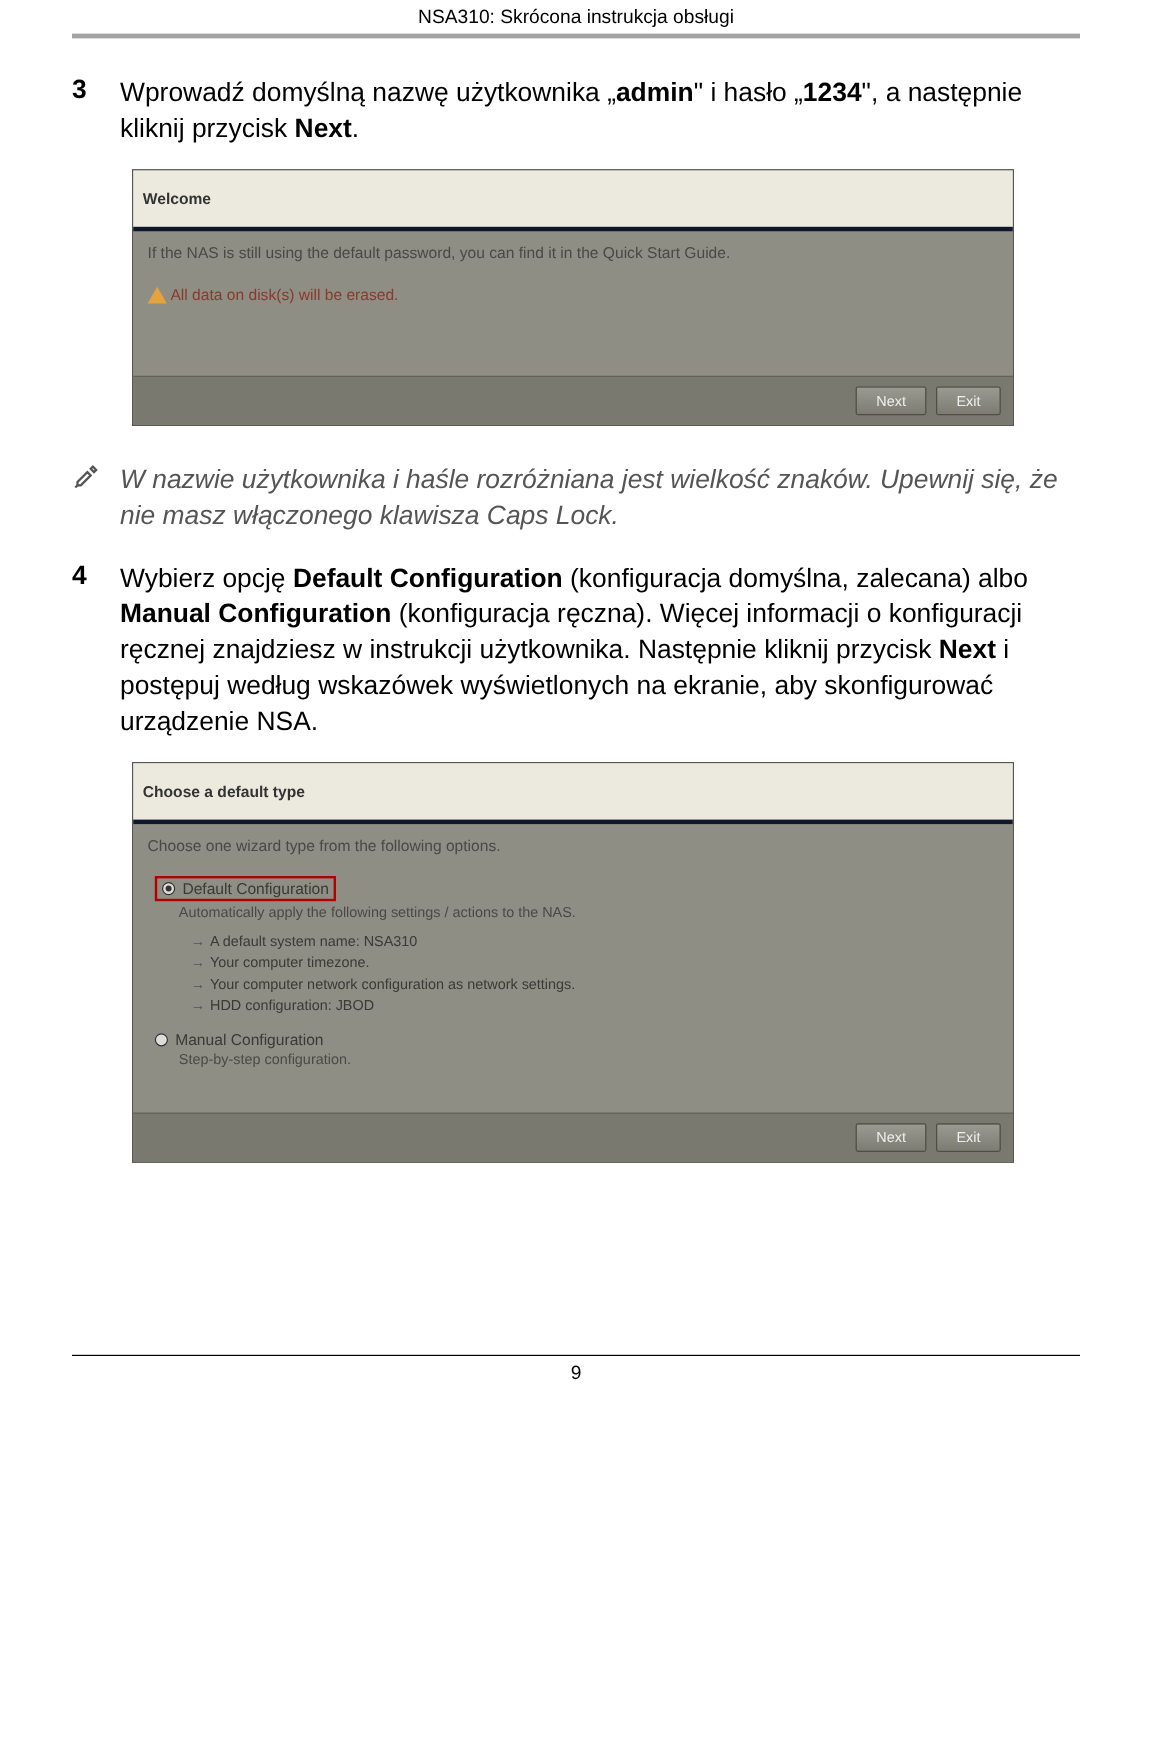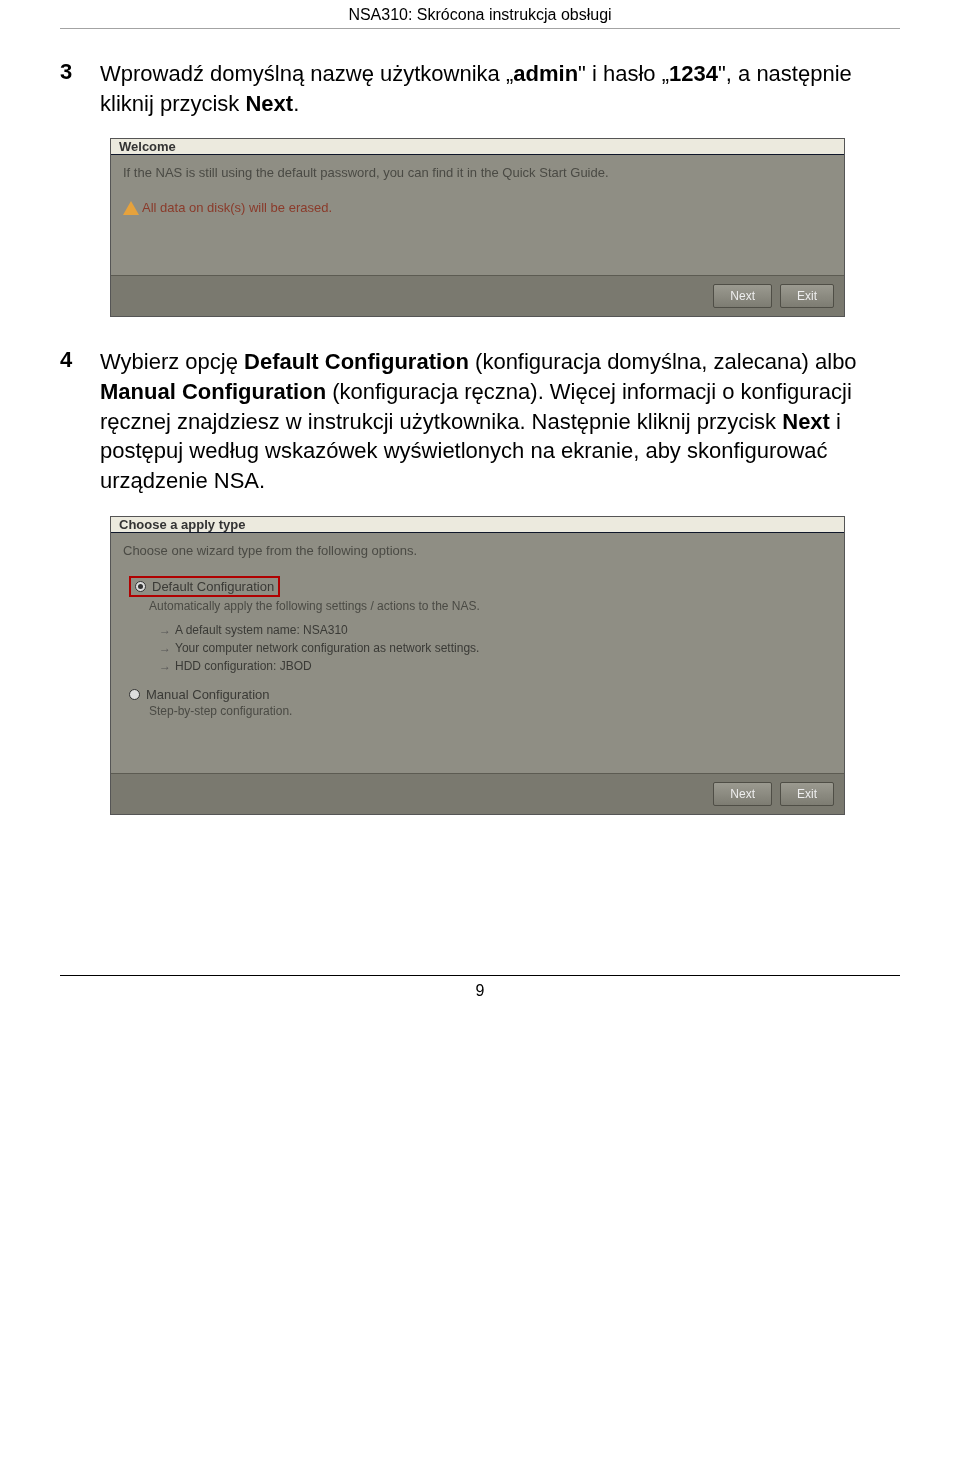--- a/index.html
+++ b/index.html
@@ -7,21 +7,21 @@
     font-family: Arial, Helvetica, sans-serif;
     background: #fff;
     width: 960px;
     margin: 0 auto;
     color: #000;
   }
   .page {
     padding: 0 60px 40px 60px;
   }
   .header-line {
-    border-bottom: 1px solid #a3a3a3;
+    border-bottom: 4px solid #a3a3a3;
     text-align: center;
     font-size: 16px;
     padding: 6px 0 4px 0;
     margin-bottom: 30px;
   }
   .step-row {
     display: flex;
     align-items: flex-start;
     margin-bottom: 20px;
   }
@@ -60,22 +60,22 @@
     margin: 0 0 30px 50px;
     width: 735px;
     background: #8f8e84;
     border: 1px solid #555;
     font-family: Tahoma, Arial, sans-serif;
     font-size: 13px;
     color: #2a2a2a;
   }
   .ss-title-bar {
     background: #eceade;
-    border-bottom: 1px solid #0f172a;
-    padding: 0 8px;
+    border-bottom: 4px solid #0f172a;
+    padding: 16px 8px;
     font-weight: bold;
     color: #333;
   }
   .ss-body {
     background: #8f8e84;
     padding: 10px 12px 6px 12px;
     min-height: 120px;
     position: relative;
     color: #3a3a36;
   }
@@ -210,43 +210,54 @@
         <div class="ss-warn-icon"></div>
         <div class="ss-warn-text">All data on disk(s) will be erased.</div>
       </div>
     </div>
     <div class="ss-footer">
       <div class="ss-btn">Next</div>
       <div class="ss-btn">Exit</div>
     </div>
   </div>
 
+  <div class="note-row">
+    <div class="note-icon">
+      <svg width="22" height="22" viewBox="0 0 24 24" fill="none" stroke="#555" stroke-width="2">
+        <path d="M14 7l3 3-9 9H5v-3l9-9z"></path>
+        <path d="M3 21l3-3"></path>
+        <path d="M20 7l-3-3 2-2 3 3-2 2z"></path>
+      </svg>
+    </div>
+    <div class="note-text">W nazwie użytkownika i haśle rozróżniana jest wielkość znaków. Upewnij się, że nie masz włączonego klawisza Caps Lock.</div>
+  </div>
 
   <div class="step-row">
     <div class="step-num">4</div>
     <div class="step-text">
       <span>Wybierz opcję </span><span class="b">Default Configuration</span><span> (konfiguracja domyślna, zalecana) albo </span><span class="b">Manual Configuration</span><span> (konfiguracja ręczna). Więcej informacji o konfiguracji ręcznej znajdziesz w instrukcji użytkownika. Następnie kliknij przycisk </span><span class="b">Next</span><span> i postępuj według wskazówek wyświetlonych na ekranie, aby skonfigurować urządzenie NSA.</span>
     </div>
   </div>
 
   <div class="screenshot">
-    <div class="ss-title-bar">Choose a apply type</div>
+    <div class="ss-title-bar">Choose a default type</div>
     <div class="ss-body body2">
       <div class="ss-subtext">Choose one wizard type from the following options.</div>
 
       <div class="ss-option">
         <span class="red-box">
           <span class="ss-radio selected"></span>
           <span>Default Configuration</span>
         </span>
       </div>
       <div class="ss-sub">Automatically apply the following settings / actions to the NAS.</div>
 
       <div class="ss-list">
         <div class="ss-list-item"><span class="ss-arrow">→</span><span>A default system name: NSA310</span></div>
+        <div class="ss-list-item"><span class="ss-arrow">→</span><span>Your computer timezone.</span></div>
         <div class="ss-list-item"><span class="ss-arrow">→</span><span>Your computer network configuration as network settings.</span></div>
         <div class="ss-list-item"><span class="ss-arrow">→</span><span>HDD configuration: JBOD</span></div>
       </div>
 
       <div class="ss-option">
         <span class="ss-radio"></span>
         <span>Manual Configuration</span>
       </div>
       <div class="ss-sub">Step-by-step configuration.</div>
     </div>

